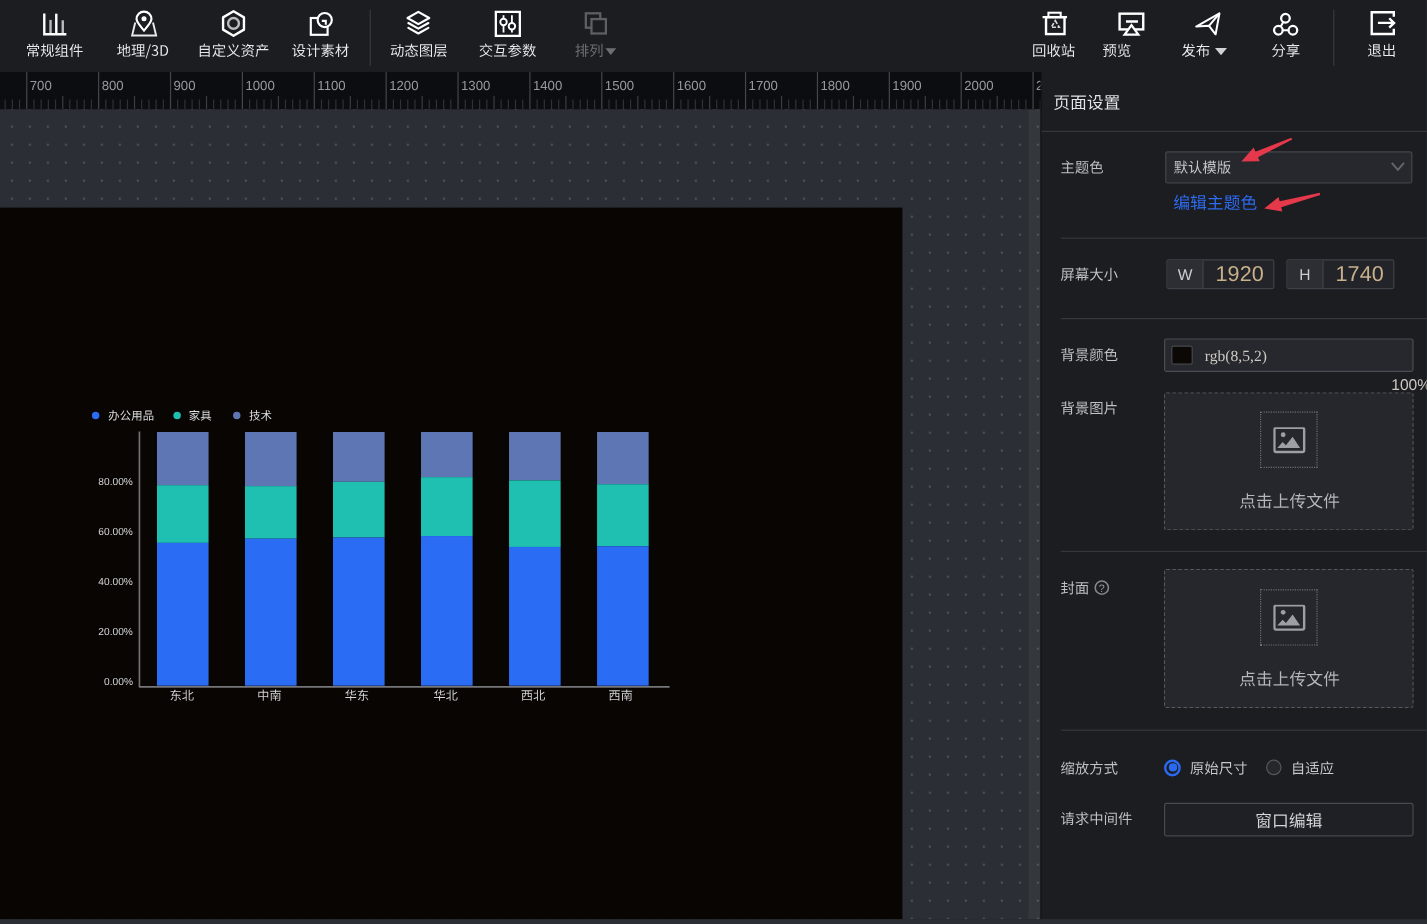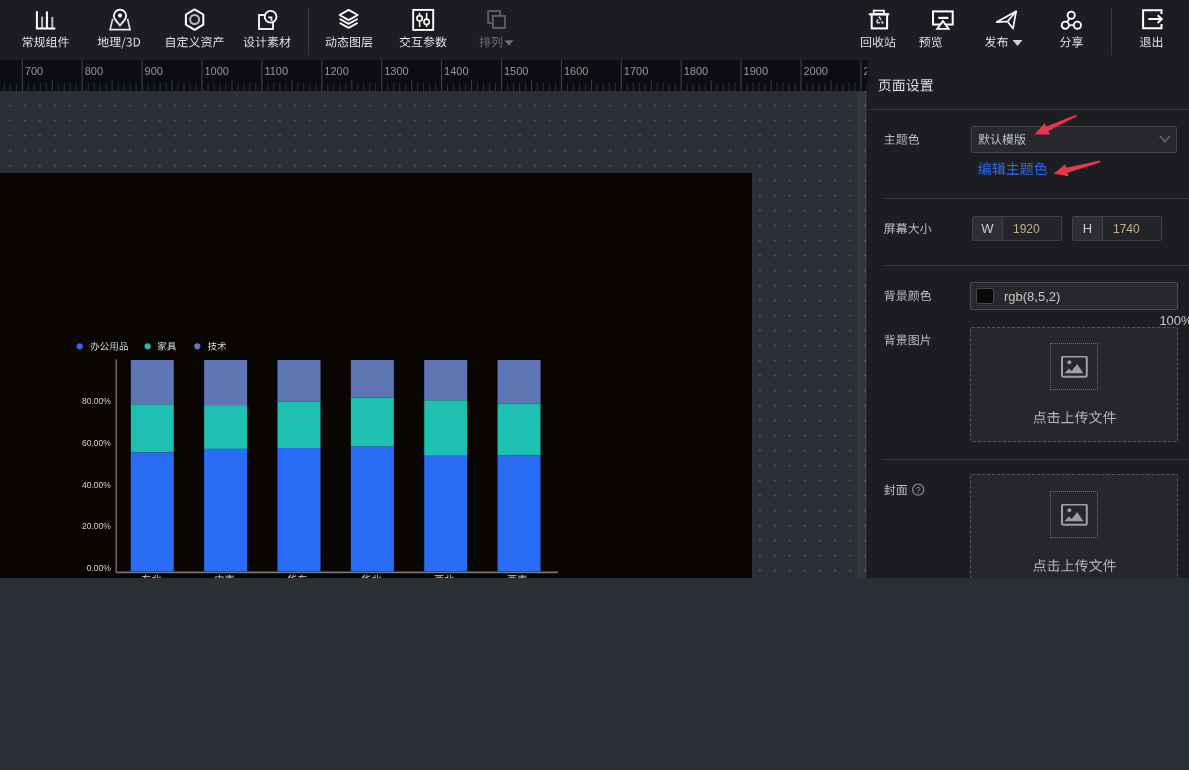--- a/index.html
+++ b/index.html
@@ -1,32 +1,32 @@
 <!DOCTYPE html>
 <html><head>
 <meta charset="utf-8">
 <style>
   html,body{margin:0;padding:0;background:#2b2e34;font-family:"Liberation Sans",sans-serif;}
-  #stage{position:relative;width:1189px;height:578px;overflow:hidden;background:#2b2e34;}
+  #stage{position:relative;width:1189px;height:766px;overflow:hidden;background:#2b2e34;}
   .abs{position:absolute;}
   
   #workspace{left:0;top:91px;width:868px;height:679px;background-color:#2b2e34;
     background-image:radial-gradient(circle,#4b4f56 0,#4b4f56 1.05px,transparent 1.35px);
     background-size:15px 15px;background-position:2.4px 7.1px;}
   #canvas{left:0;top:173px;width:752px;height:597px;background:rgb(8,5,2);}
   #toolbar{left:0;top:0;width:1189px;height:60px;background:#1c1d21;}
   .tdiv{top:8px;width:1px;height:47px;background:#38393d;}
   #ruler{left:0;top:60px;width:868px;height:31px;background:#0c0d10;}
   #panel{left:868px;top:60px;width:321px;height:710px;background:#1b1d21;}
   .sep{left:884px;width:305px;height:1px;background:#35373c;}
   
   #dropdown{left:971px;top:126px;width:206px;height:27px;background:#26282e;border:1px solid #43464c;border-radius:2px;box-sizing:border-box;}
   .wh{top:216px;height:25px;border:1px solid #3e4147;border-radius:2px;box-sizing:border-box;background:#222429;display:flex;}
   .whlab{width:29px;background:#2c2e33;border-right:1px solid #3e4147;color:#c9ccd1;font-size:13px;display:flex;align-items:center;justify-content:center;}
-  .whval{flex:1;color:#c8b08a;font-size:12px;display:flex;align-items:center;padding-left:10px;}
+  .whval{flex:1;color:#c8b08a;font-size:18px;display:flex;align-items:center;padding-left:10px;}
   #bgcolor{left:970px;top:282px;width:208px;height:28px;border:1px solid #4a4d53;border-radius:2px;box-sizing:border-box;background:#26282d;}
   #swatch{left:976px;top:288px;width:18px;height:16px;background:#0c0805;border:1px solid #46484c;border-radius:2px;box-sizing:border-box;}
   .upload{left:970px;width:208px;background:#25272c;border:1px dashed #55585e;border-radius:2px;box-sizing:border-box;}
   .innerbox{left:1050px;width:48px;height:47px;border:1px dotted #6b6e74;box-sizing:border-box;}
   #button{left:970px;top:669px;width:208px;height:28px;border:1px solid #46494f;border-radius:2px;box-sizing:border-box;background:#1e2025;}
   .lat{color:#cdc8c1;font-size:13px;line-height:13px;}
 </style>
 </head>
 <body>
 <div id="stage">
@@ -281,21 +281,21 @@
   <div class="wh abs" style="left:972px;width:90px;">
       <div class="whlab">W</div>
       <div class="whval">1920</div>
     </div>
   <div class="wh abs" style="left:1072px;width:90px;">
       <div class="whlab">H</div>
       <div class="whval">1740</div>
     </div>
   <div id="bgcolor" class="abs"></div>
   <div id="swatch" class="abs"></div>
-  <div class="abs lat" style="left:1004px;top:290px;">rgb(8,5,2)</div>
+  <div class="abs lat" style="left:1004px;top:290px;font-family:Liberation Serif, serif;">rgb(8,5,2)</div>
   <div class="abs lat" style="left:1156px;top:290px;width:40px;text-align:center;margin-top:24px;">100%</div>
   <div class="upload abs" style="top:327px;height:115px;"></div>
   <div class="innerbox abs" style="top:343px;"></div>
   <div class="upload abs" style="top:474px;height:116px;"></div>
   <div class="innerbox abs" style="top:491px;"></div>
   <svg class="abs" style="left:1060.9px;top:356.3px;z-index:5;" width="28" height="23">
       <rect x="1" y="0.5" width="24.8" height="20.2" rx="1.5" stroke="#9d9fa5" stroke-width="2" fill="none"></rect>
       <circle cx="8.3" cy="6.3" r="2" fill="#9d9fa5"></circle>
       <path d="M3.4,17.3 L7.9,12.4 L10.6,15.1 L16.2,8 L22.4,17.3 Z" fill="#9d9fa5"></path>
     </svg>

